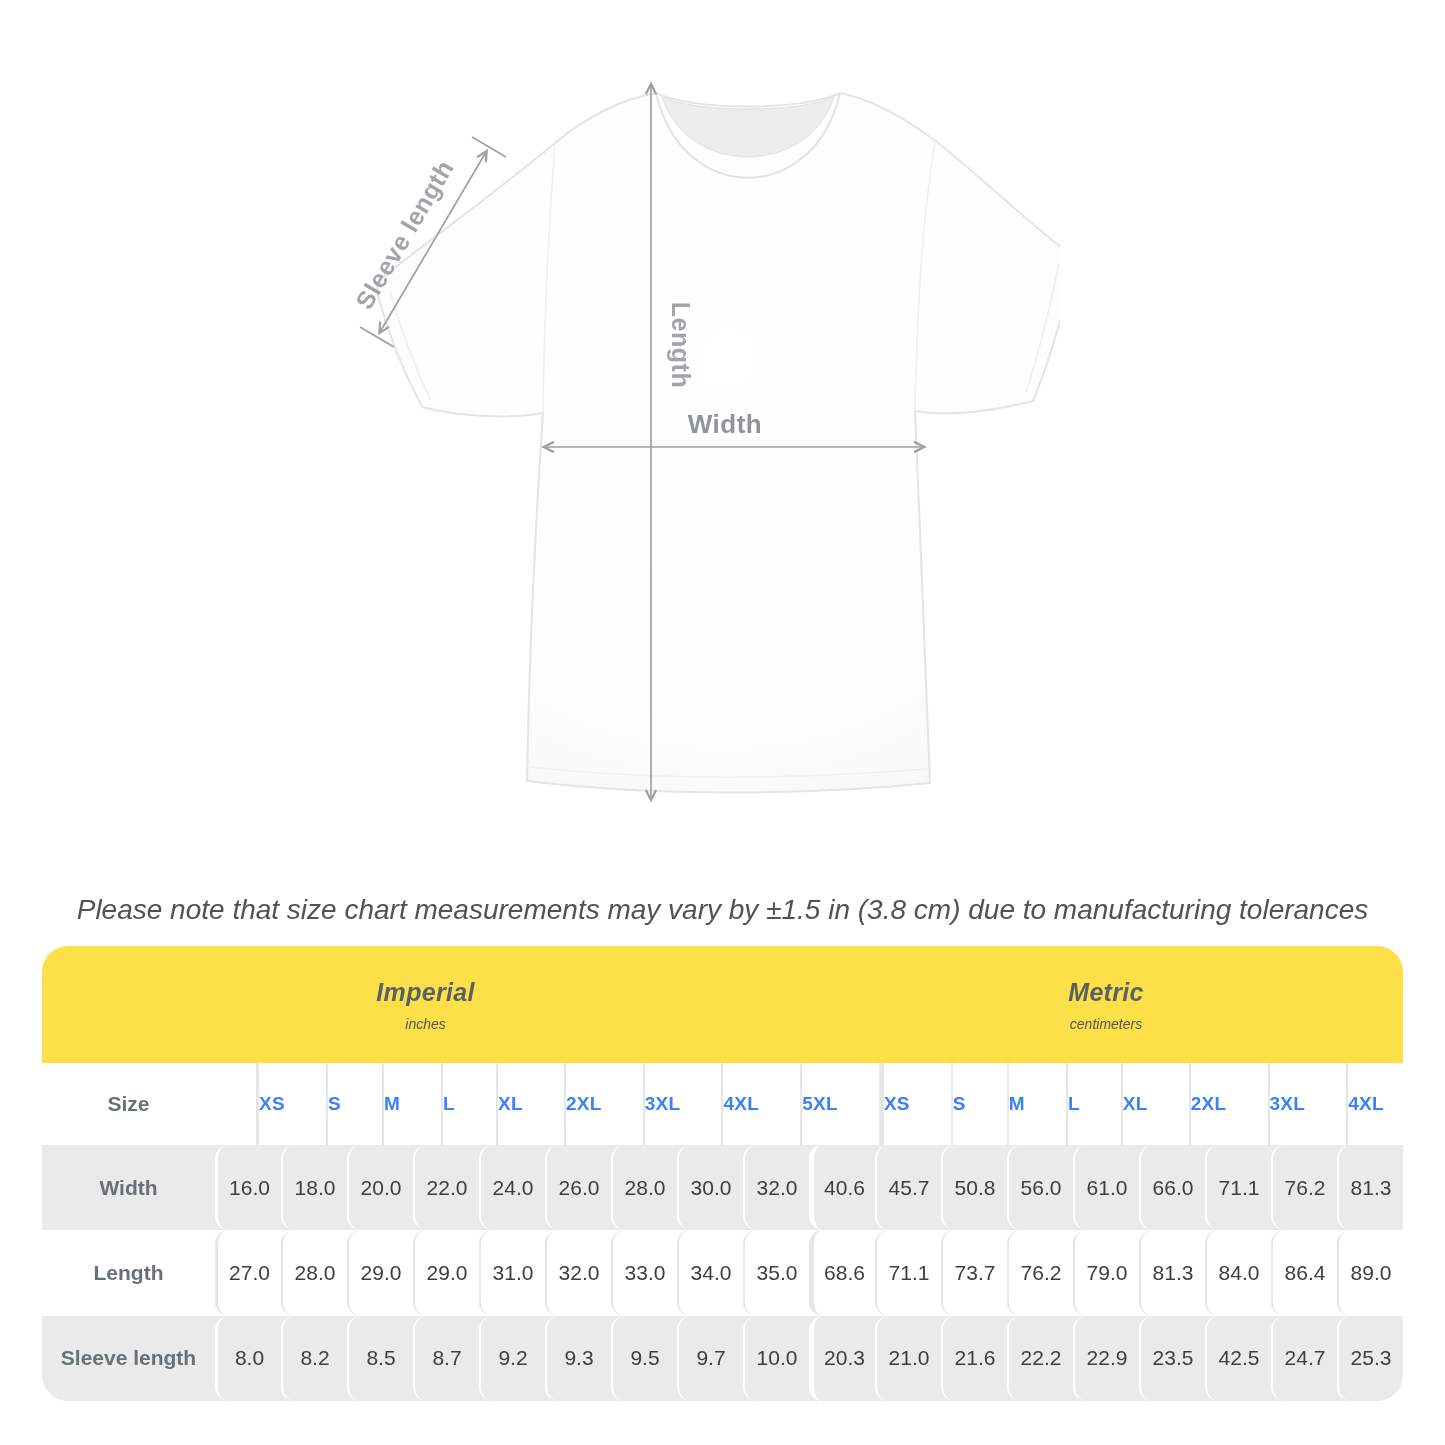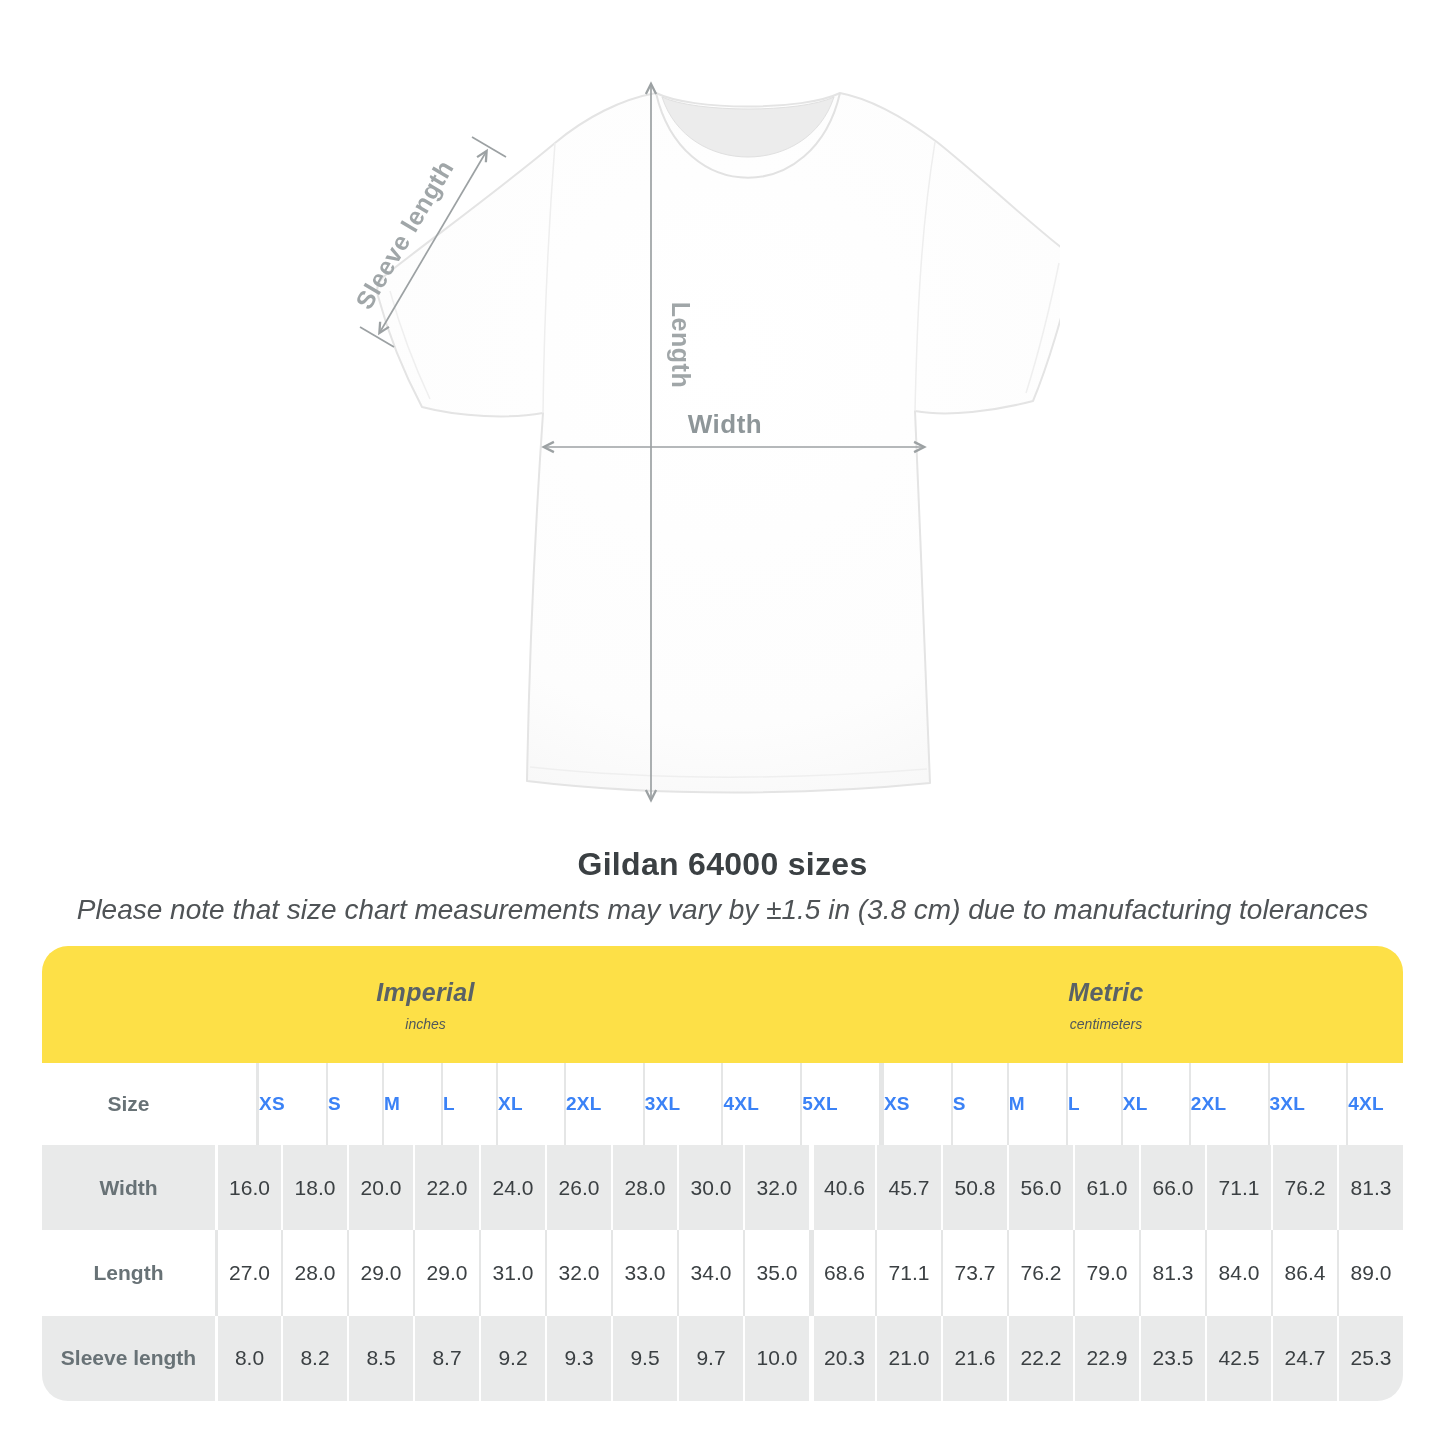--- a/index.html
+++ b/index.html
@@ -33,21 +33,21 @@
   .r-white{background:#ffffff;--div:#e5e6e6;}
   .r-gray{background:#e9eaea;--div:#ffffff;}
   .row-size{height:82px;gap:41px;}
   .row-data{height:85.3px;}
   .cell{display:flex;align-items:center;justify-content:center;height:100%;box-sizing:border-box;}
   .t-row .cell + .cell{border-left:2px solid var(--div);}
   .t-row .cell:nth-child(2){border-left-width:3px;}
   .t-row .cell.sec{border-left-width:5px;}
   .cell.label{font-size:21px;font-weight:bold;color:#68727 ;color:#687276;}
   .cell.size{font-size:19px;font-weight:bold;color:#3b82f6;letter-spacing:.3px;}
-  .cell.num{font-size:21px;color:#3b4043;}
+  .cell.num{font-size:21px;color:#3b4043;border-radius:14px;}
 </style>
 </head>
 <body>
 
 <div class="page">
 
   <svg class="figure" viewBox="0 0 730 770">
     <defs>
       <radialGradient id="shade" cx="50%" cy="38%" r="75%">
         <stop offset="0%" stop-color="#ffffff"></stop>
@@ -98,21 +98,20 @@
       <line x1="30" y1="272" x2="64" y2="292"></line>
     </g>
 
     <g font-family="Liberation Sans, sans-serif" font-weight="bold" text-anchor="middle">
       <text x="395" y="378" font-size="26" fill="#8e9699" letter-spacing="0.5">Width</text>
       <text transform="translate(342,290) rotate(90)" font-size="25" fill="#a0a6a8" letter-spacing="0.5">Length</text>
       <text transform="translate(82,184) rotate(-59.5)" font-size="25" fill="#a0a6a8" letter-spacing="0.5">Sleeve length</text>
     </g>
   </svg>
 
-  <div class="title">Gildan 64000 sizes</div>
   <div class="subtitle">Please note that size chart measurements may vary by ±1.5 in (3.8 cm) due to manufacturing tolerances</div>
 
   <div class="size-table">
 
     <div class="t-head">
       <div class="h-block">
         <div class="h-title">Imperial</div>
         <div class="h-sub">inches</div>
       </div>
       <div class="h-block">

